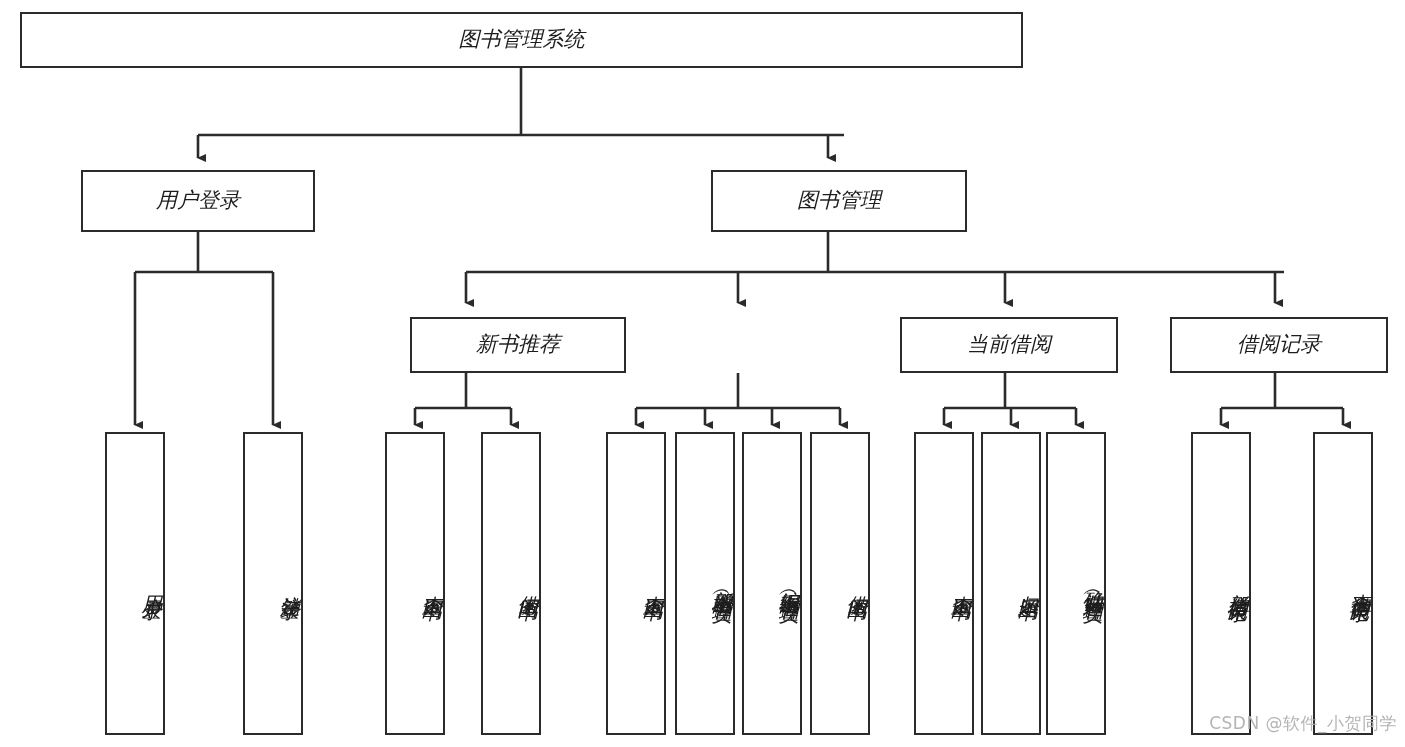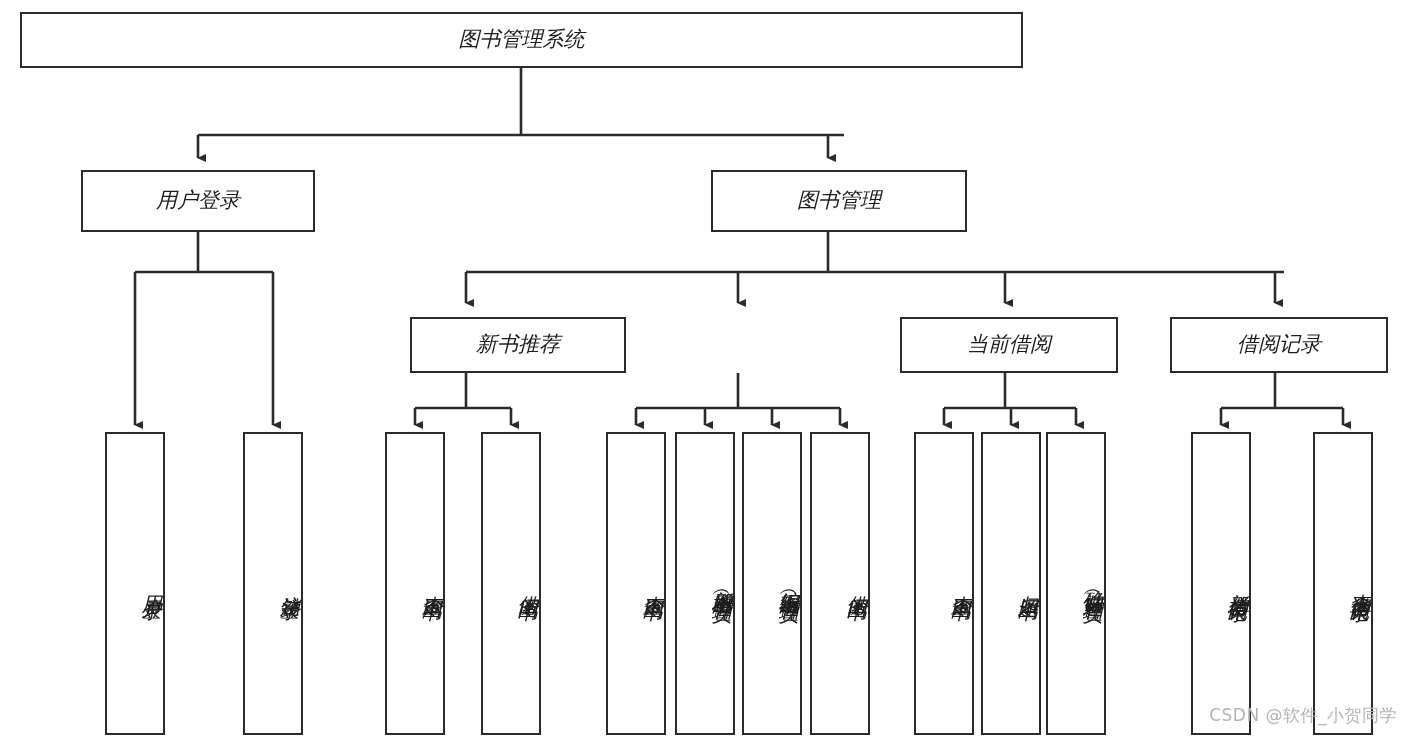--- a/index.html
+++ b/index.html
@@ -62,21 +62,21 @@
     text-orientation: upright;
     white-space: normal;
     max-height: 100%;
   }
   .node-label {
     display: block;
   }
   #watermark {
     position: absolute;
     right: 8px;
-    bottom: 20px;
+    bottom: 12px;
     font-size: 17px;
     color: #b4b4b4;
     letter-spacing: 0.5px;
     white-space: nowrap;
   }
 </style>
 </head>
 <body>
 
 <div id="diagram-root">

